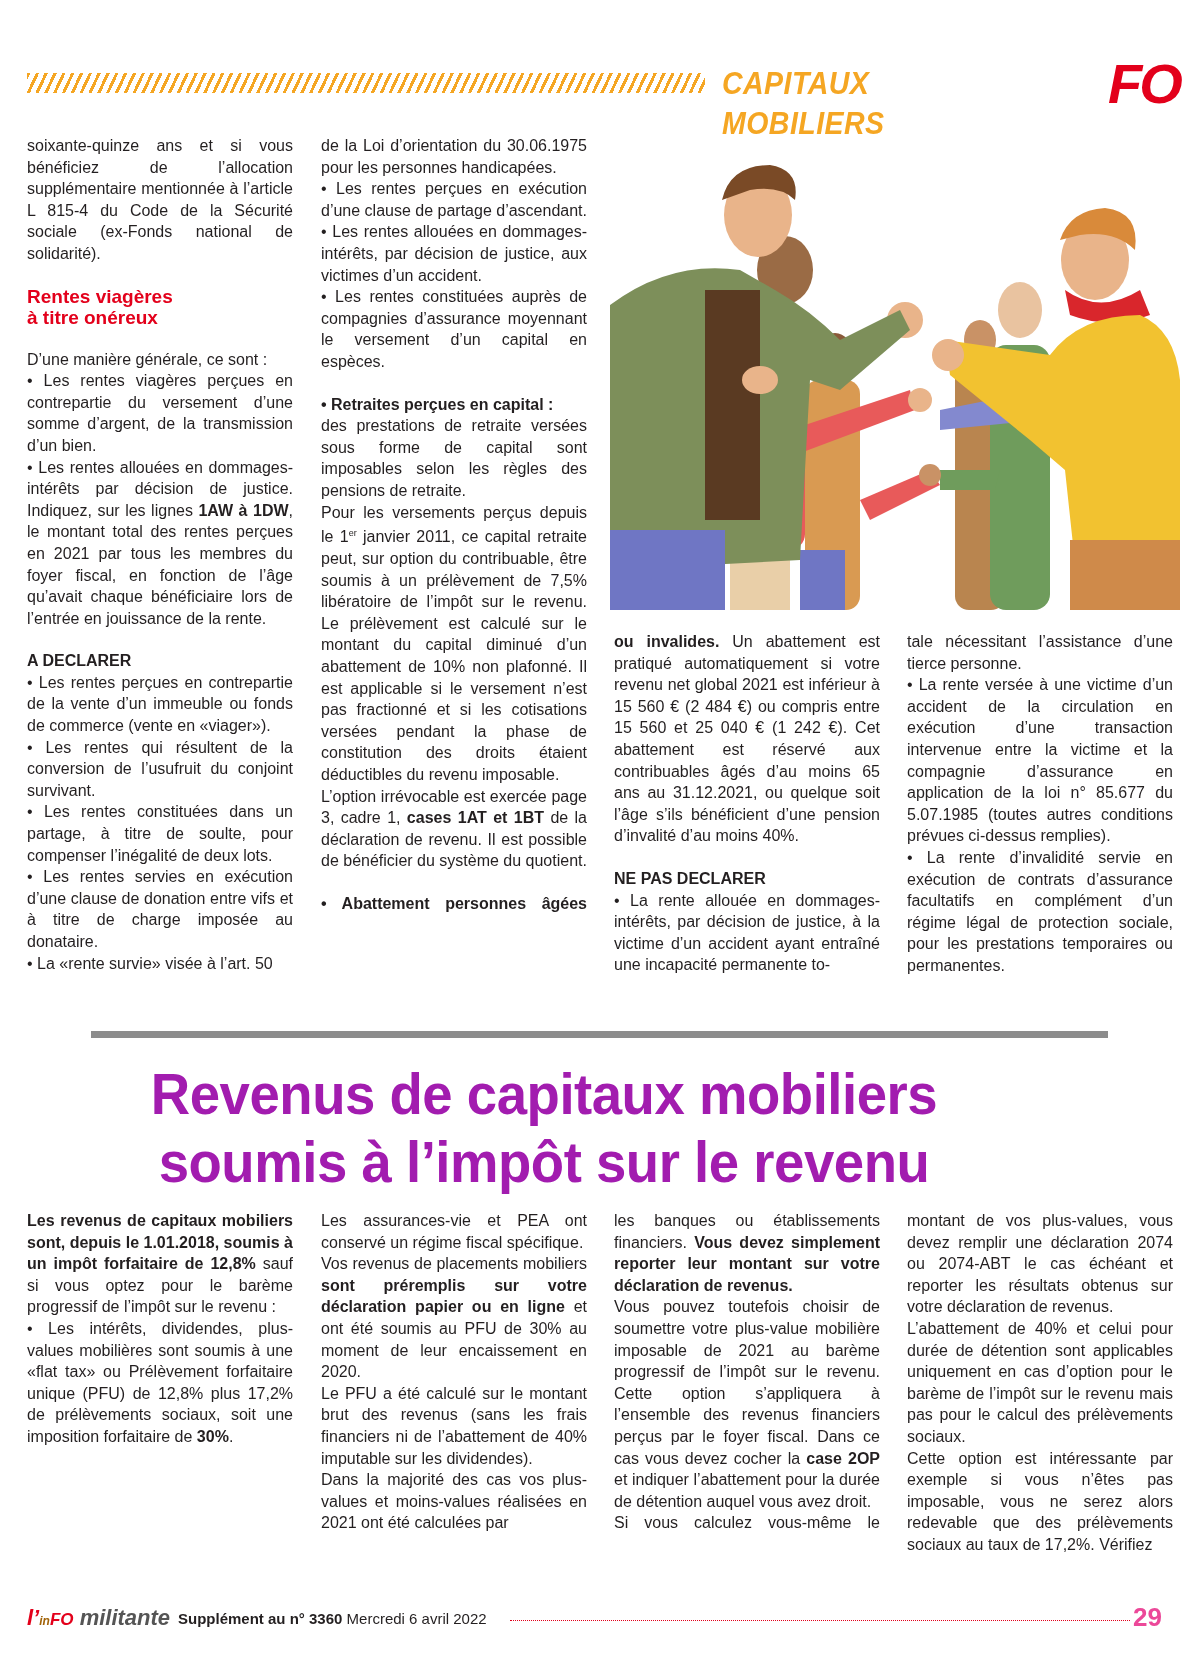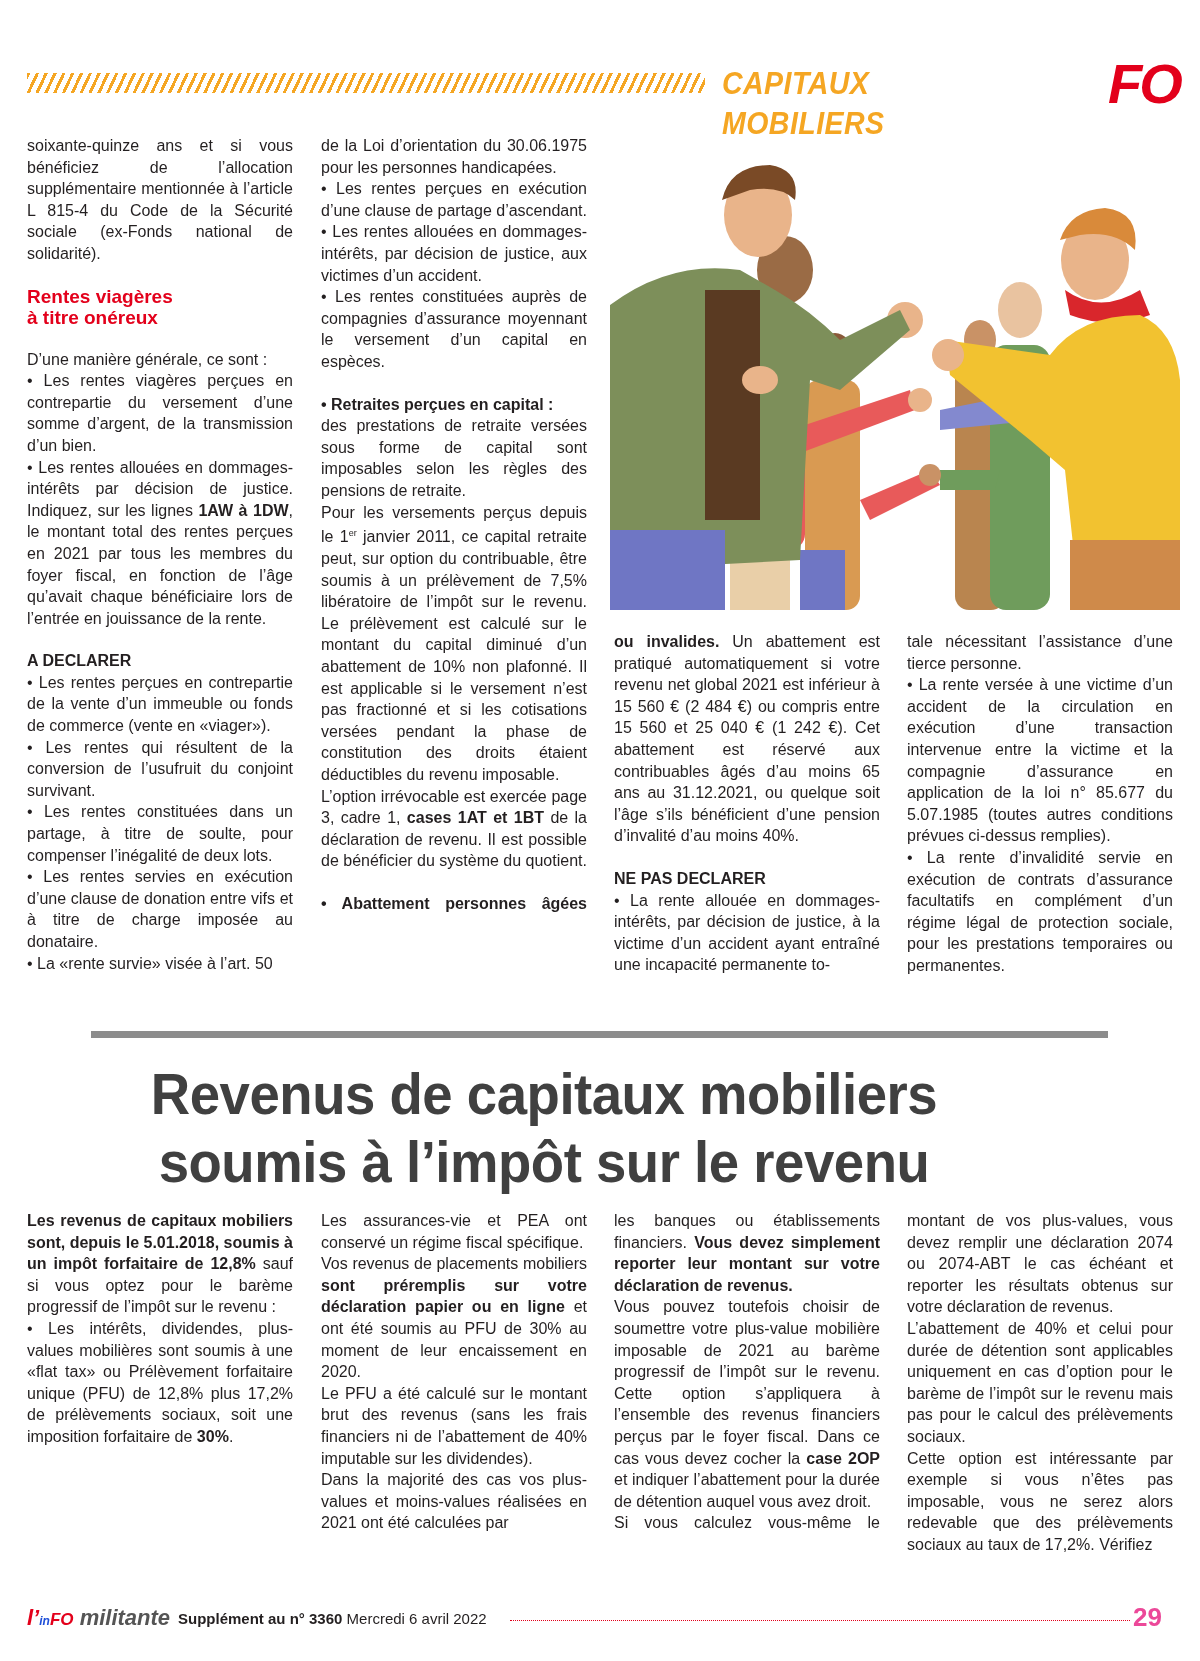--- a/index.html
+++ b/index.html
@@ -39,35 +39,35 @@
     #c3 { left: 614px; top: 631px; width: 266px; }
     #c4 { left: 907px; top: 631px; width: 266px; }
 
     
     .illustration { position: absolute; left: 610px; top: 140px; width: 570px; height: 470px; overflow: hidden; }
 
     
     .rule { position: absolute; left: 91px; top: 1031px; width: 1017px; height: 7px; background: #8c8c8c; }
     .big-title {
       position: absolute; left: 0; top: 1060px; width: 1088px; text-align: center;
-      font-family: "Liberation Sans", sans-serif; font-weight: bold; color: #404040;
+      font-family: "Liberation Sans", sans-serif; font-weight: bold; color: #a21caf;
       font-size: 58px; line-height: 68px; letter-spacing: -0.5px;
     }
     .big-title span { display: block; transform: scaleX(0.94); }
 
     #d1 { left: 27px; top: 1210px; width: 266px; }
     #d2 { left: 321px; top: 1210px; width: 266px; }
     #d3 { left: 614px; top: 1210px; width: 266px; }
     #d4 { left: 907px; top: 1210px; width: 266px; }
 
     
     .footer { position: absolute; left: 0; top: 1600px; width: 1200px; height: 40px; }
     .footer-logo { position: absolute; left: 27px; top: 4px; font-size: 22px; line-height: 28px; font-style: italic; font-weight: bold; }
     .footer-logo .slash { color: #e3001b; }
-    .footer-logo .in { color: #1d4ed8; font-size: 12px; font-style: italic; }
+    .footer-logo .in { color: #a16207; font-size: 12px; font-style: italic; }
     .footer-logo .fo { color: #e3001b; font-size: 17px; }
     .footer-logo .mil { color: #555; font-size: 22px; }
     .footer-issue { position: absolute; left: 178px; top: 9px; font-size: 15px; line-height: 20px; color: #231f20; }
     .footer-issue b { font-weight: bold; }
     .footer-dots {
       position: absolute; left: 510px; top: 20px; width: 620px; height: 1px;
       border-top: 1px dotted #e3001b;
     }
     .page-num { position: absolute; left: 1133px; top: 2px; font-size: 26px; line-height: 30px; font-weight: bold; color: #ec4899; }
   </style>
@@ -166,21 +166,21 @@
   <p>• La rente d’invalidité servie en exécution de contrats d’assurance facultatifs en complément d’un régime légal de protection sociale, pour les prestations temporaires ou permanentes.</p>
 </div>
 
 <div class="rule"></div>
 <h1 class="big-title">
   <span>Revenus de capitaux mobiliers</span>
   <span>soumis à l’impôt sur le revenu</span>
 </h1>
 
 <div class="col" id="d1">
-  <p><b>Les revenus de capitaux mobiliers sont, depuis le 5.01.2018, soumis à un impôt forfaitaire de 12,8%</b><span> sauf si vous optez pour le barème progressif de l’impôt sur le revenu :</span></p>
+  <p><b>Les revenus de capitaux mobiliers sont, depuis le 1.01.2018, soumis à un impôt forfaitaire de 12,8%</b><span> sauf si vous optez pour le barème progressif de l’impôt sur le revenu :</span></p>
   <p><span>• Les intérêts, dividendes, plus-values mobilières sont soumis à une «flat tax» ou Prélèvement forfaitaire unique (PFU) de 12,8% plus 17,2% de prélèvements sociaux, soit une imposition forfaitaire de </span><b>30%</b><span>.</span></p>
   <div class="gap"></div>
 </div>
 
 <div class="col" id="d2">
   <p>Les assurances-vie et PEA ont conservé un régime fiscal spécifique.</p>
   <p><span>Vos revenus de placements mobiliers </span><b>sont préremplis sur votre déclaration papier ou en ligne</b><span> et ont été soumis au PFU de 30% au moment de leur encaissement en 2020.</span></p>
   <p>Le PFU a été calculé sur le montant brut des revenus (sans les frais financiers ni de l’abattement de 40% imputable sur les dividendes).</p>
   <p>Dans la majorité des cas vos plus-values et moins-values réalisées en 2021 ont été calculées par</p>
 </div>

